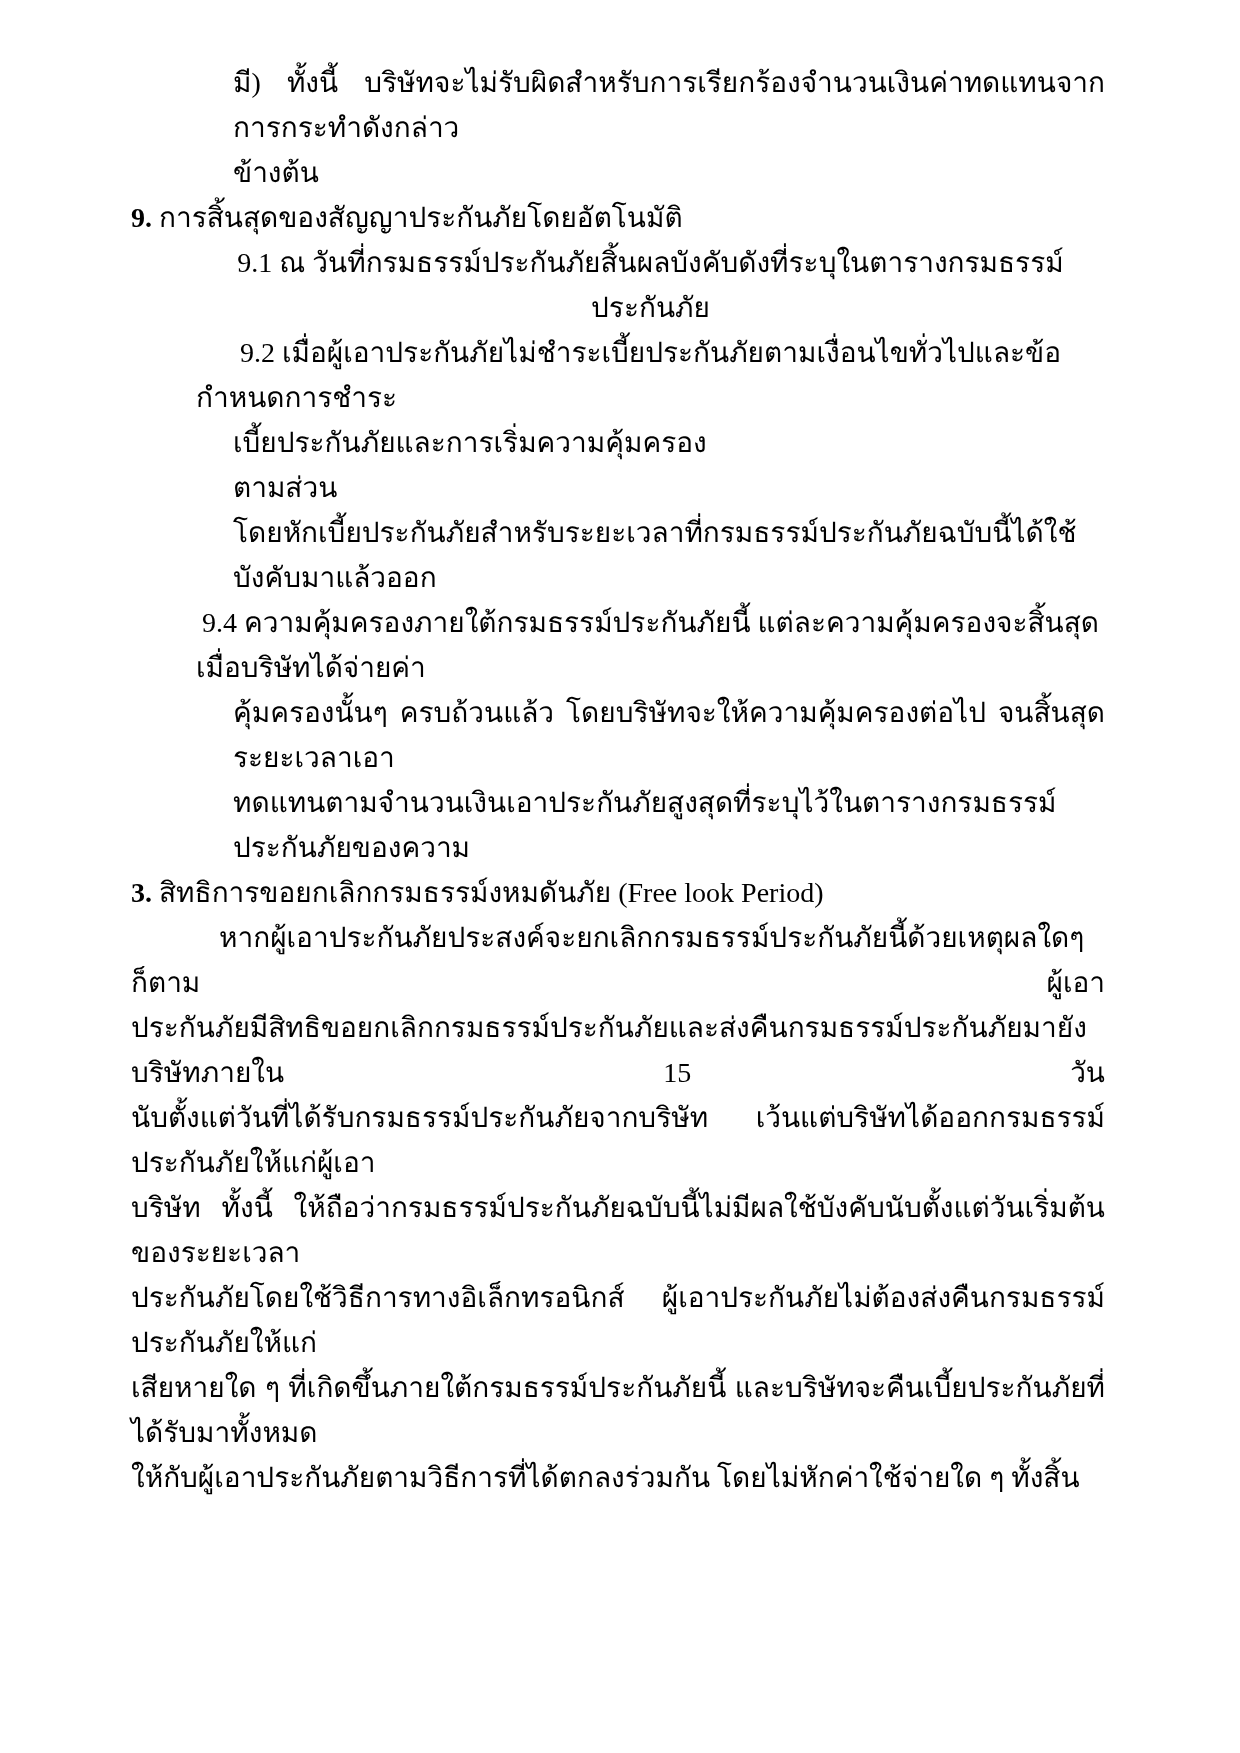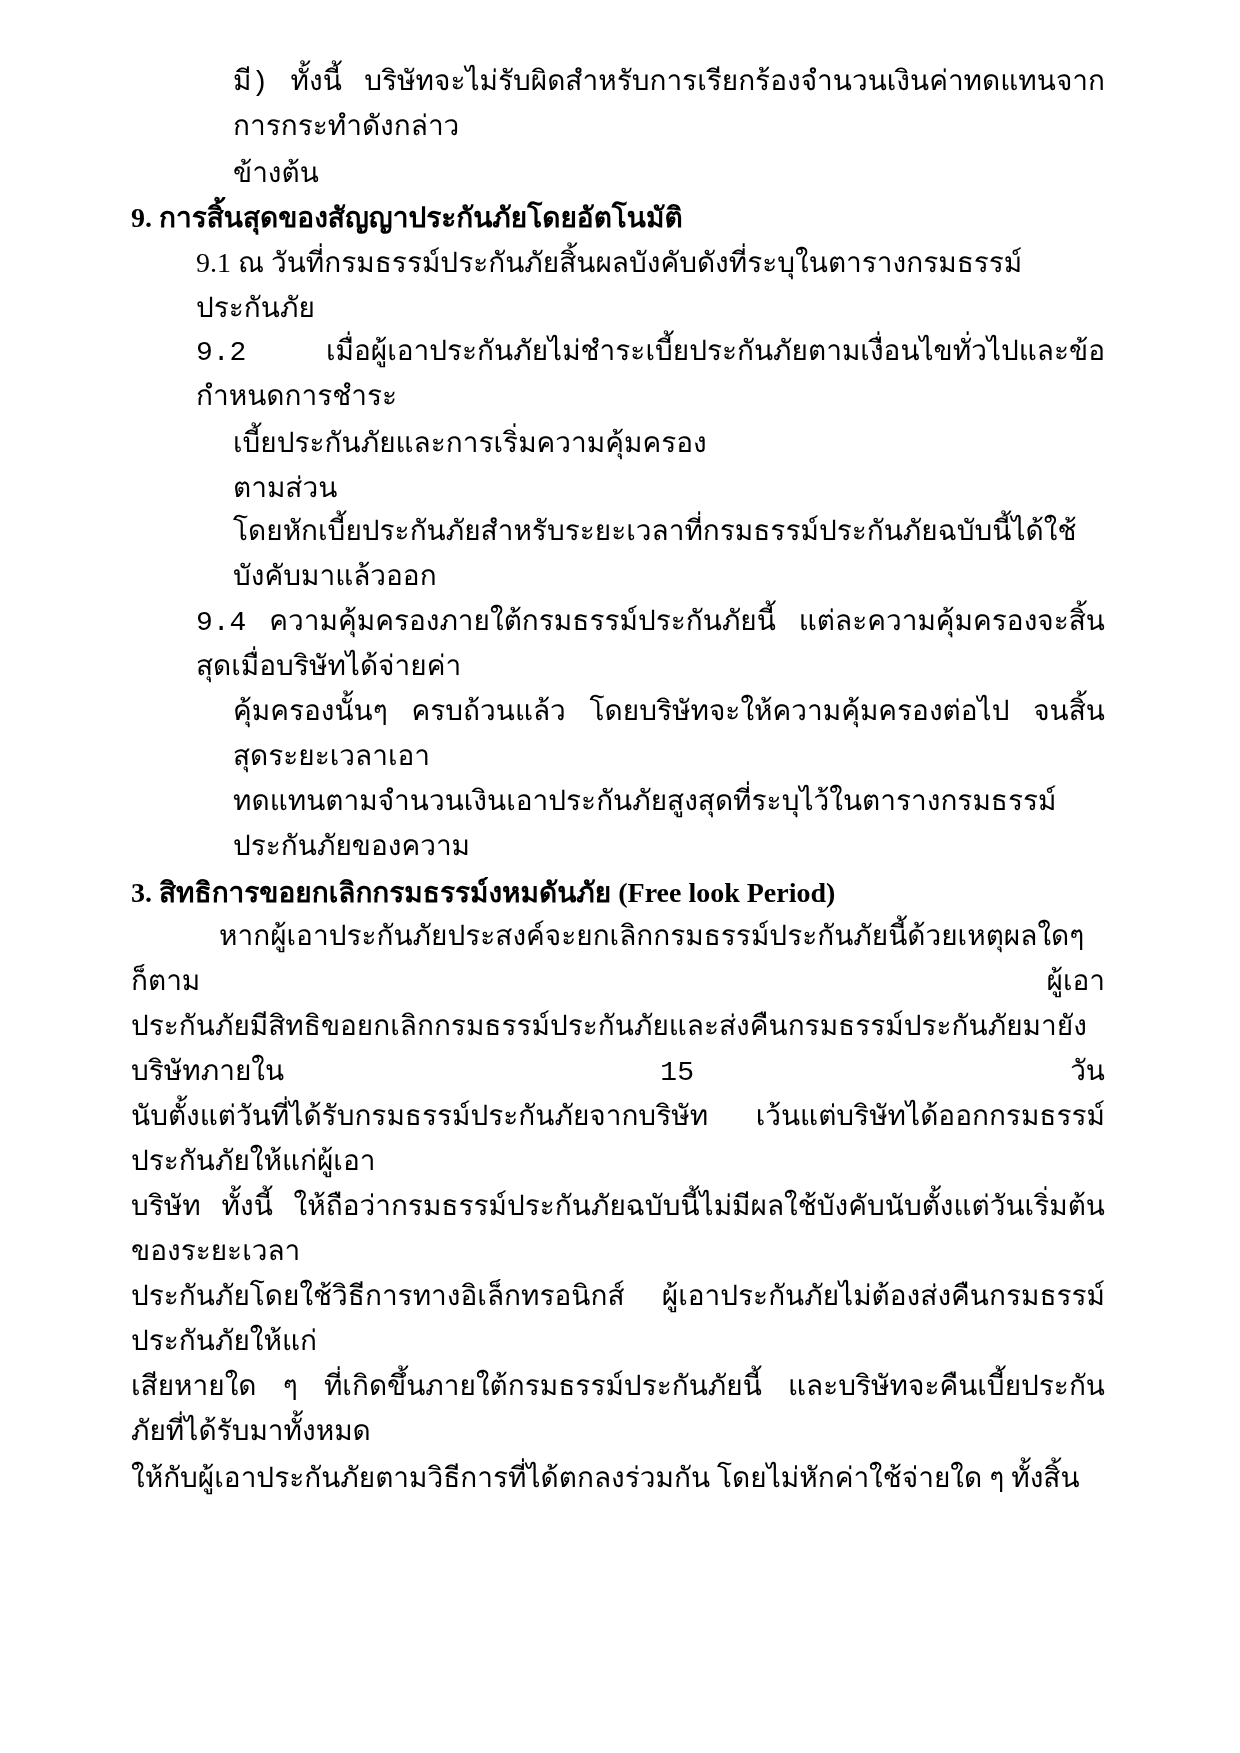--- a/index.html
+++ b/index.html
@@ -25,31 +25,30 @@
     font-size: 28px;
     line-height: 45px;
     white-space: normal;
     overflow: visible;
   }
   
   .just {
     text-align: justify;
     text-align-last: justify;
     text-justify: inter-word;
-    font-family: Liberation Mono, monospace;
   }
   
-  .num1 { margin-left: 65px; }
+  .num1 { margin-left: 65px; text-align: center; }
   
   .cont2 { margin-left: 102px; }
   
   .pfirst { text-indent: 88px; }
   .heading { font-weight: bold; }
   .heading .hnum { font-weight: bold; }
-  .heading .htitle { font-weight: bold; }
+  .heading .htitle { font-weight: normal; }
 </style>
 </head>
 <body>
 
 <div class="page">
   <div id="doc">
       <div class="line cont2 just">มี) ทั้งนี้ บริษัทจะไม่รับผิดสำหรับการเรียกร้องจำนวนเงินค่าทดแทนจากการกระทำดังกล่าว</div>
       <div class="line cont2">ข้างต้น</div>
       <div class="line heading"><span class="hnum">9.</span><span> </span><span class="htitle">การสิ้นสุดของสัญญาประกันภัยโดยอัตโนมัติ</span></div>
       <div class="line num1">9.1 ณ วันที่กรมธรรม์ประกันภัยสิ้นผลบังคับดังที่ระบุในตารางกรมธรรม์ประกันภัย</div>

